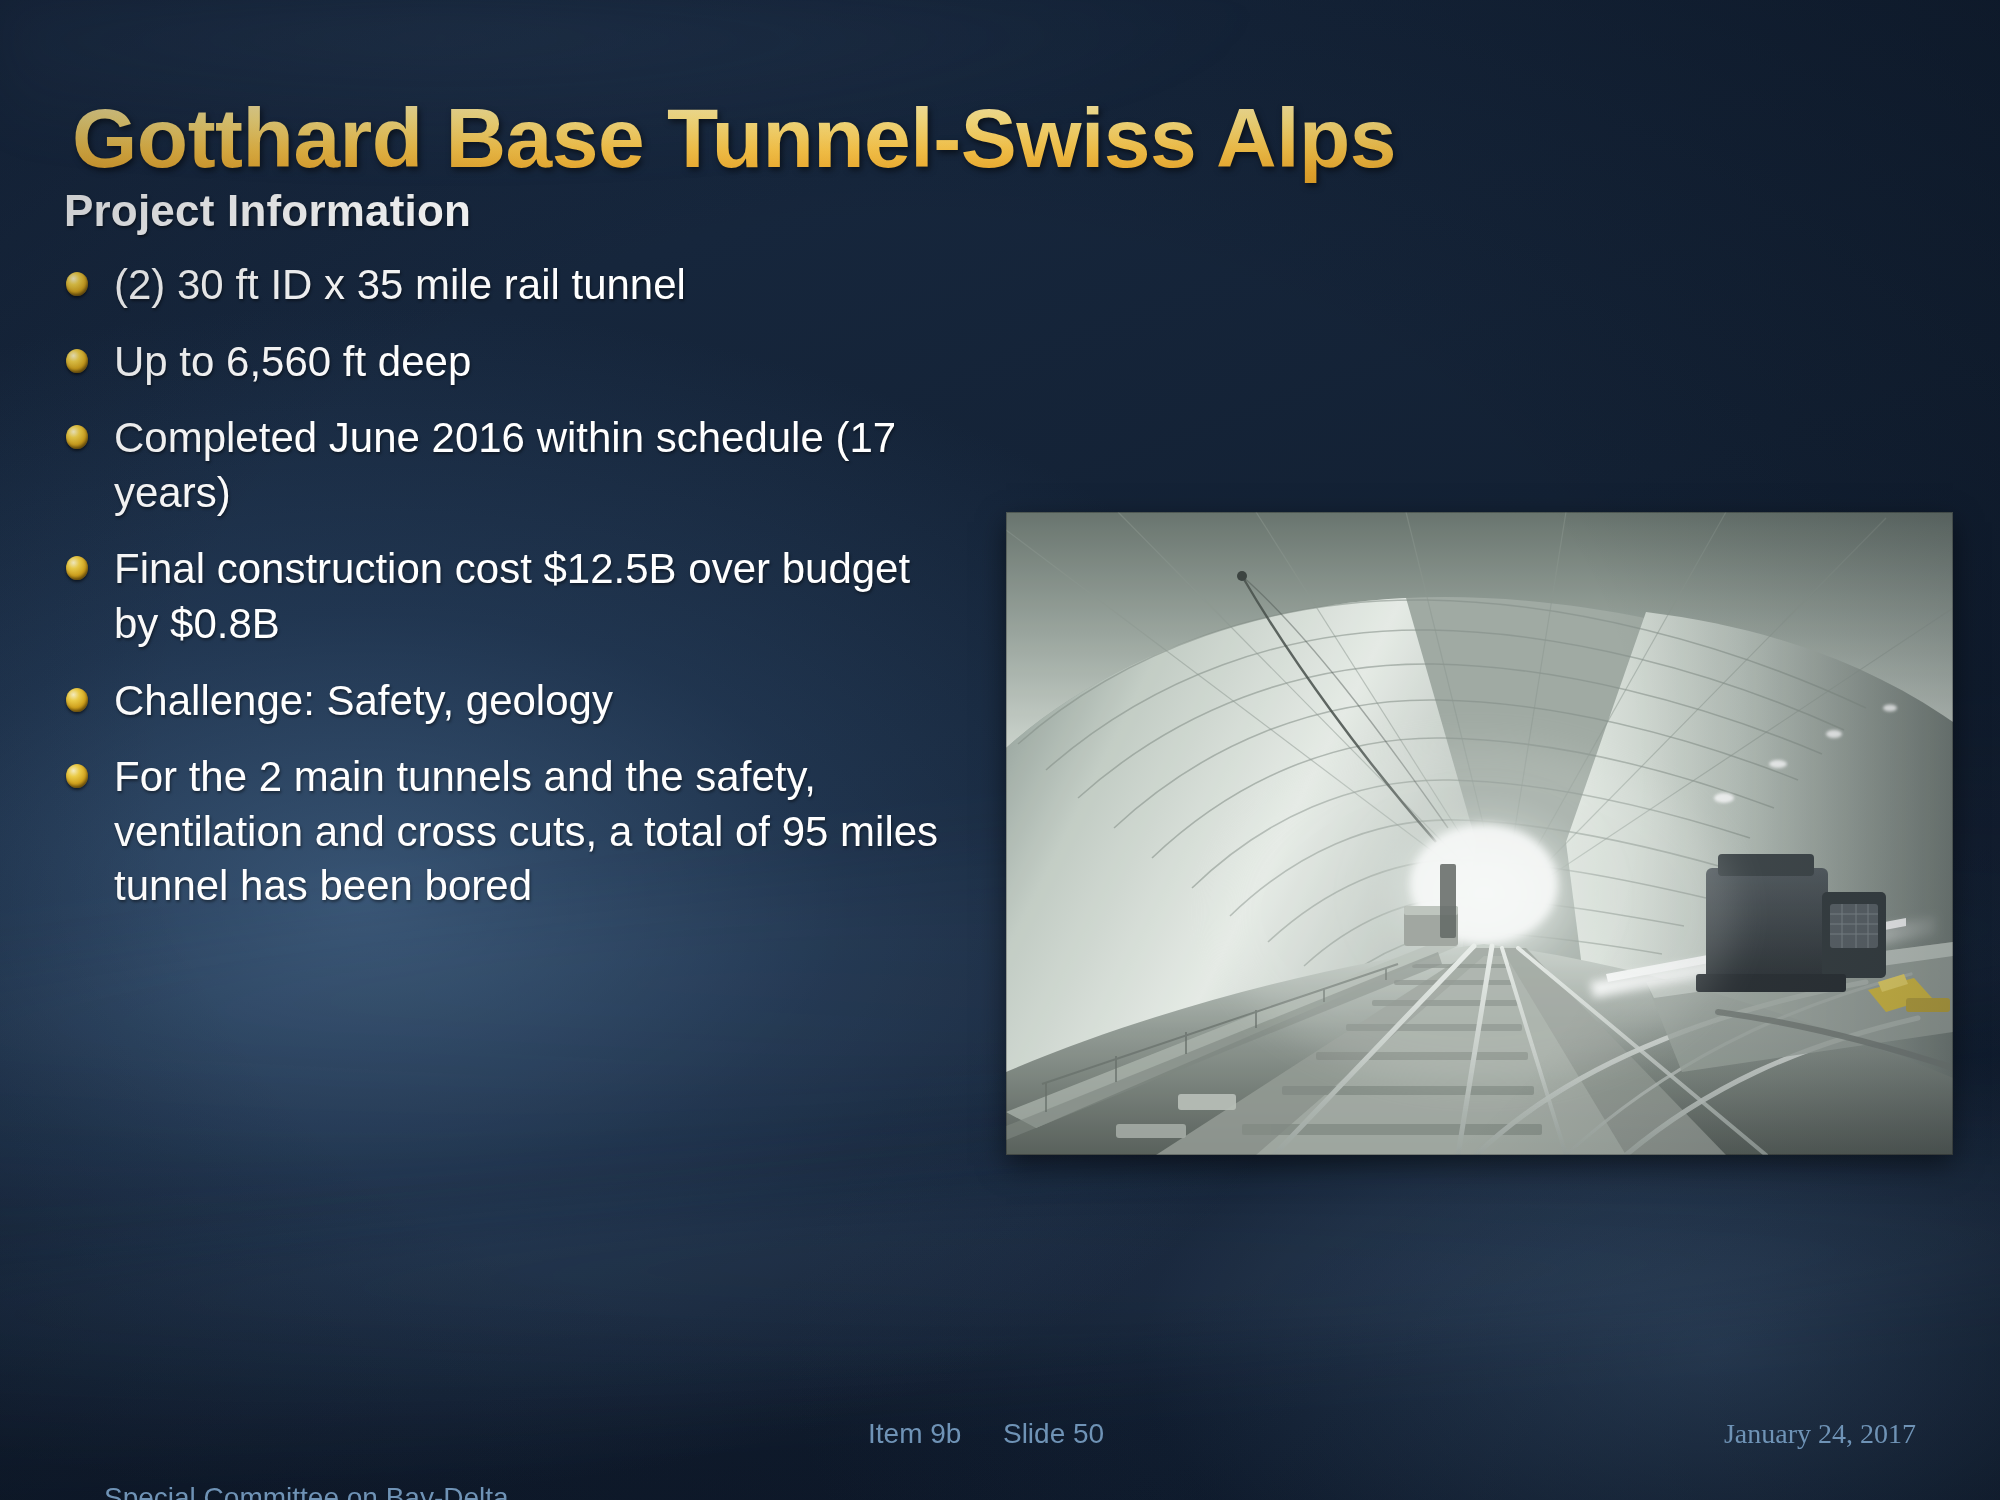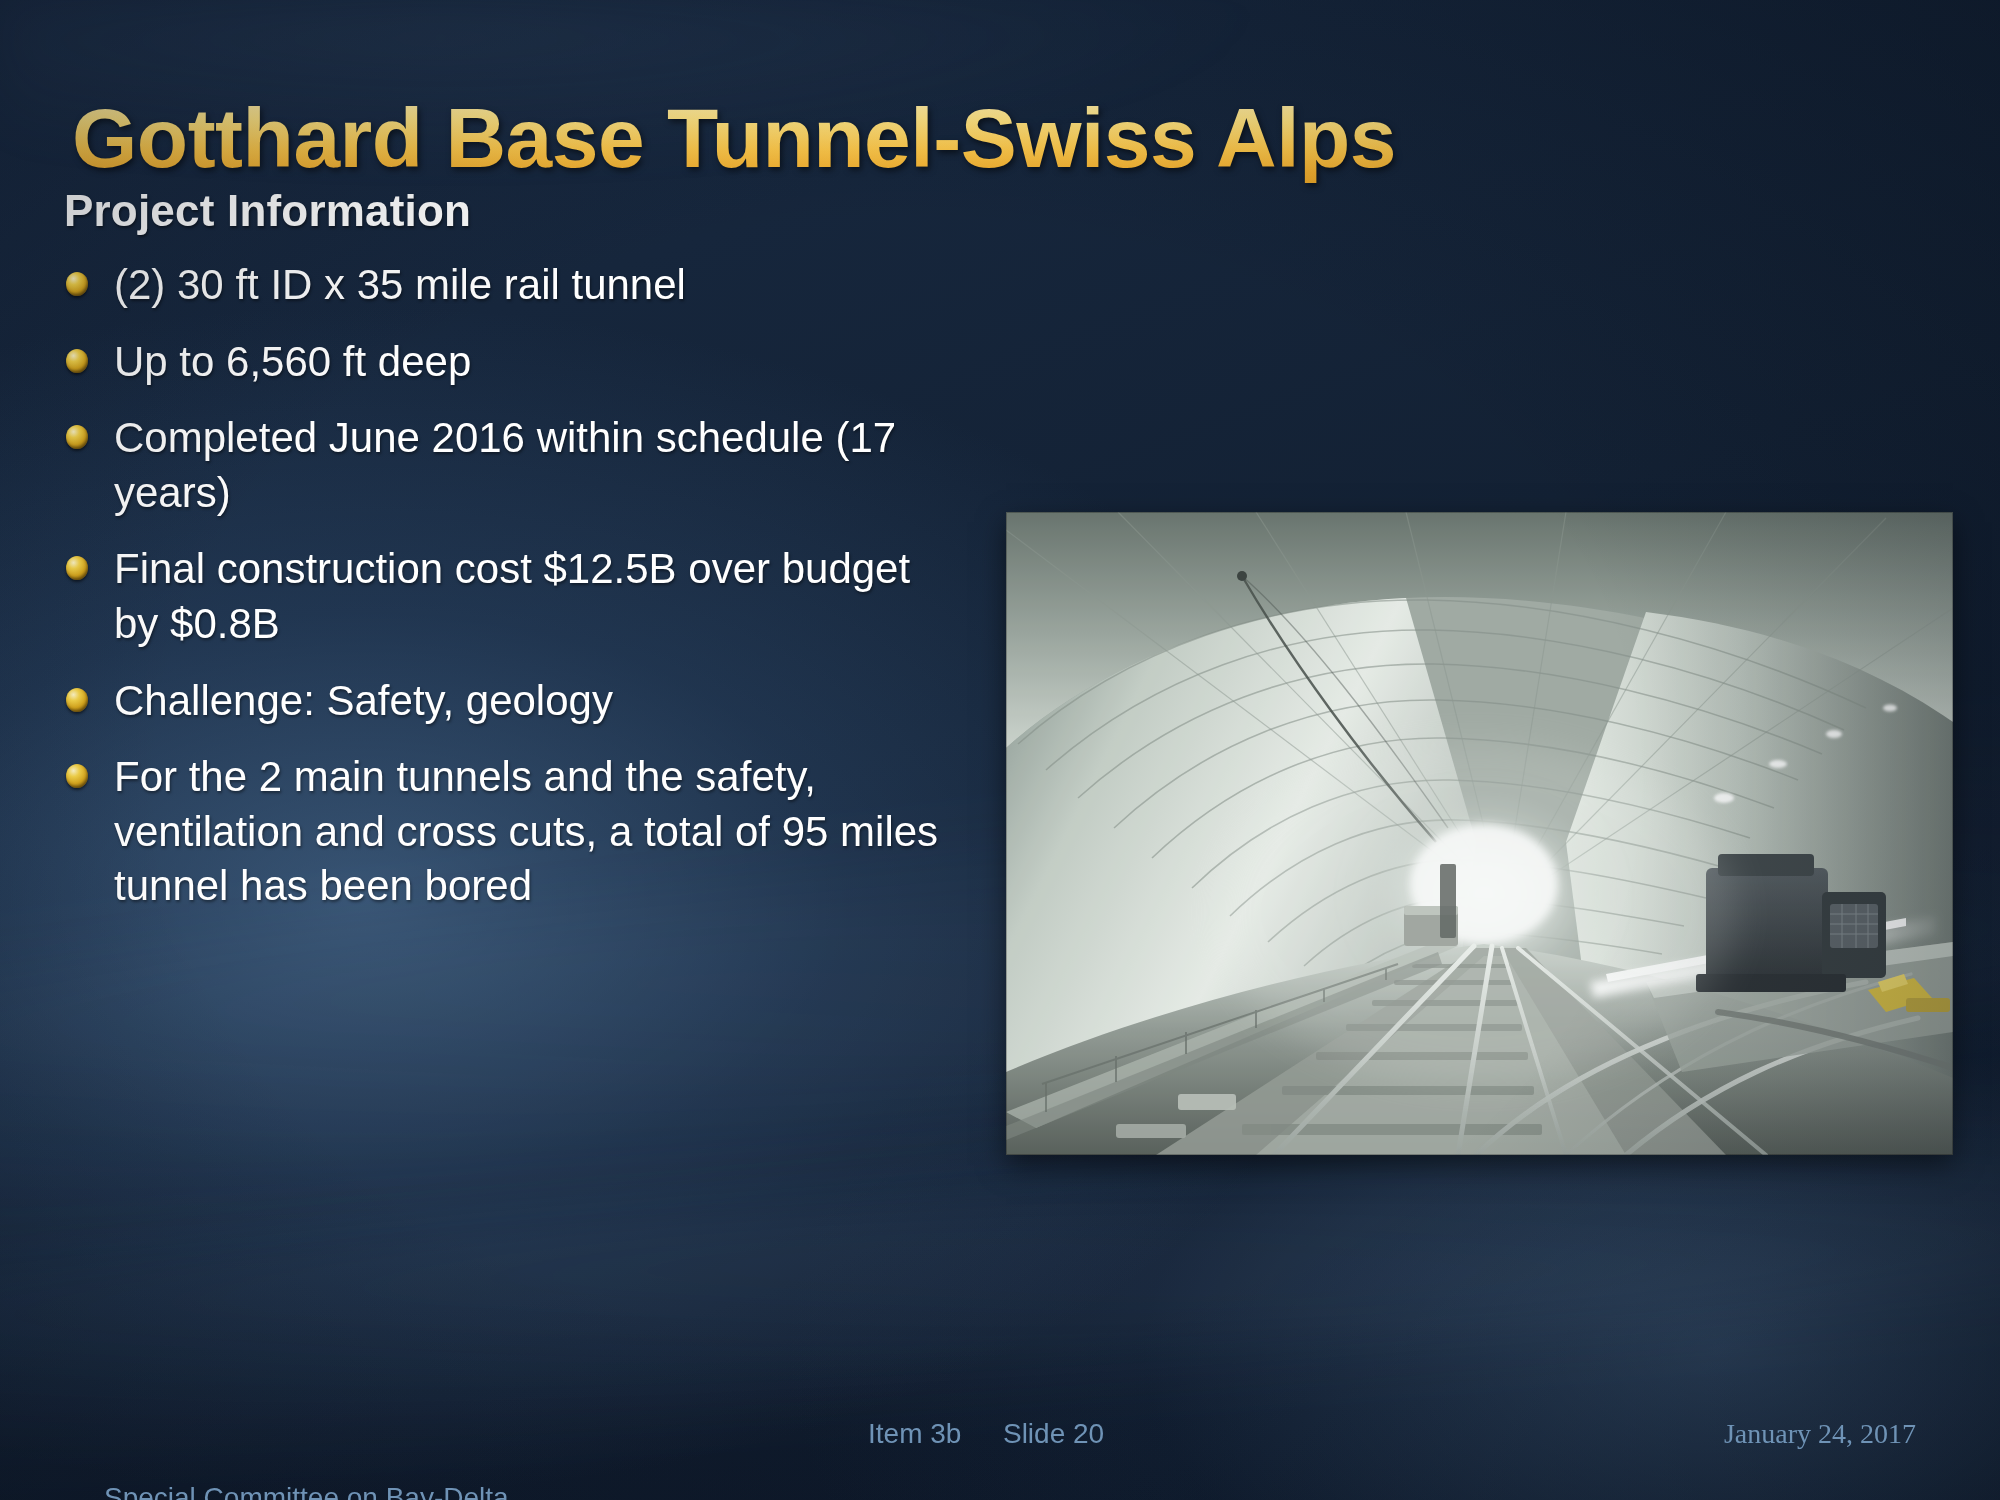--- a/index.html
+++ b/index.html
@@ -377,20 +377,20 @@
       <ellipse cx="470" cy="400" rx="260" ry="170" fill="#eef3ee" opacity="0.16" filter="url(#hazeBlur)"></ellipse>
       <rect x="0" y="0" width="947" height="643" fill="none" stroke="rgba(0,0,0,0.25)" stroke-width="2"></rect>
     </svg>
   </div>
 
   <div class="vignette"></div>
 
   <div class="footer">
     <span class="f-left">Special Committee on Bay-Delta</span>
     <span class="f-mid">
-      <span>Item 3b</span>
+      <span>Item 9b</span>
       <span class="sep"></span>
-      <span>Slide 20</span>
+      <span>Slide 50</span>
     </span>
     <span class="f-right">January 24, 2017</span>
   </div>
 
 </div>
 
 </body></html>

